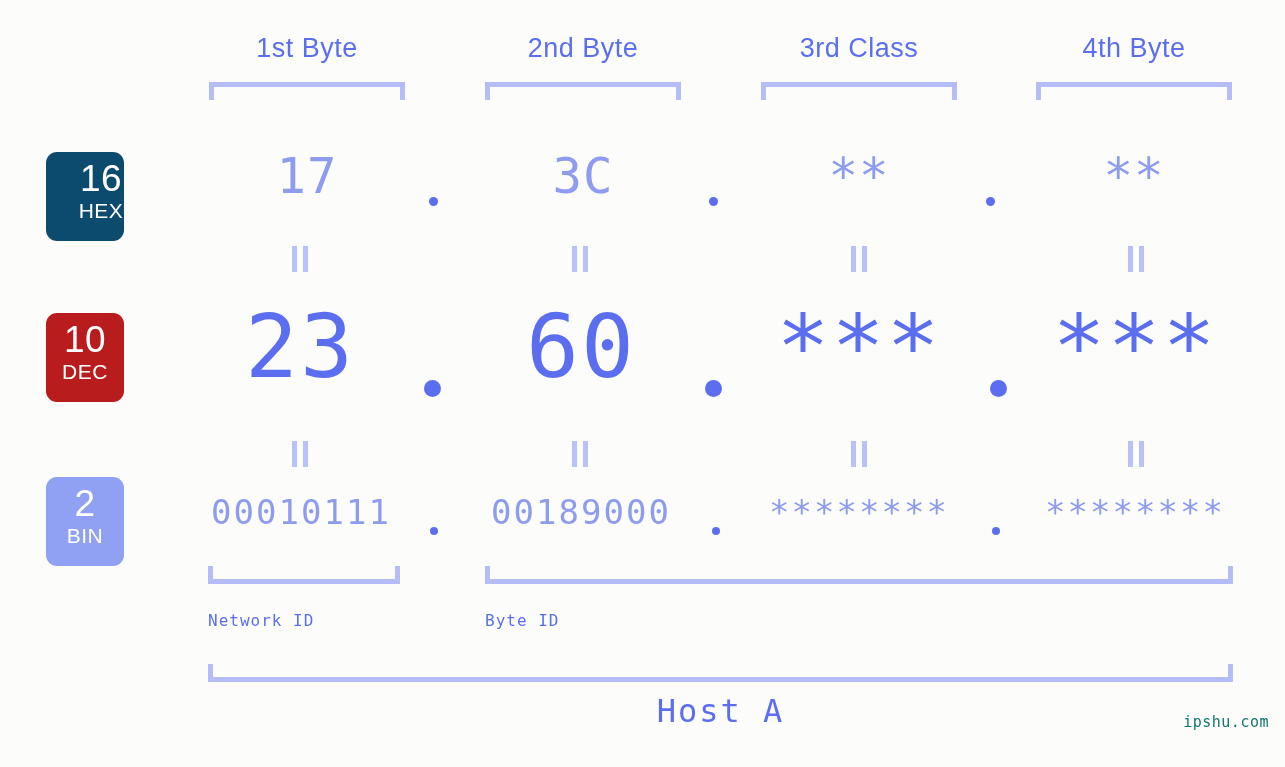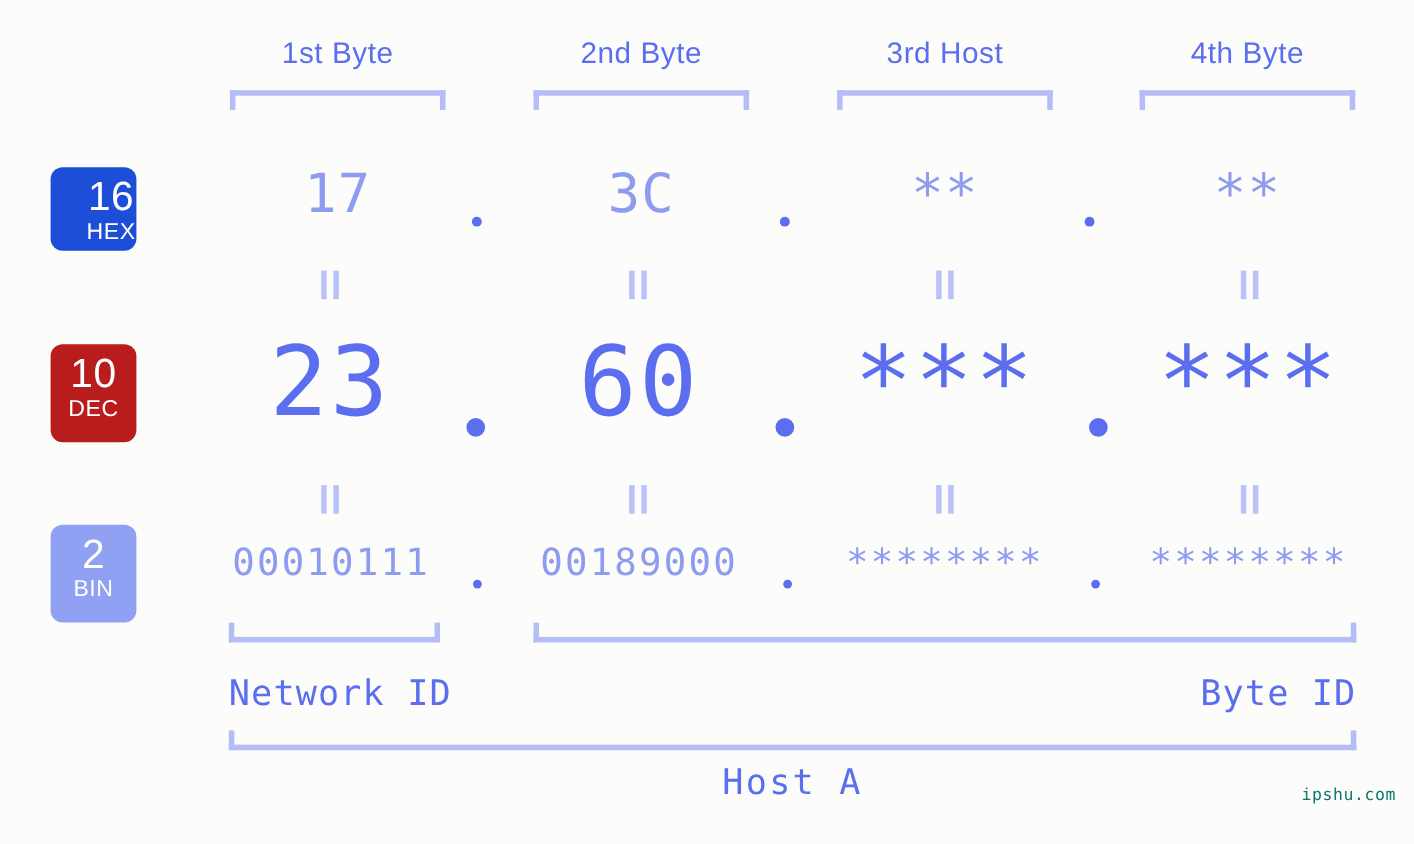--- a/index.html
+++ b/index.html
@@ -72,21 +72,21 @@
     line-height: 1.05;
     letter-spacing: 0.5px;
   }
   .badge .abbr {
     display: block;
     font-size: 21px;
     font-family: "Liberation Sans", sans-serif;
     line-height: 1.15;
     letter-spacing: 0.5px;
   }
-  #badge-hex { top: 152px; height: 76px; background: #1d4ed8; padding-left: 32px; }
+  #badge-hex { top: 152px; height: 89px; background: #0c4a6e; padding-left: 32px; }
   #badge-dec { top: 313px; height: 89px; background: #b91c1c; }
   #badge-bin { top: 477px; height: 89px; background: #90a0f2; }
 
   
   .value {
     position: absolute;
     text-align: center;
     white-space: nowrap;
     font-family: "DejaVu Sans Mono", "Liberation Mono", monospace;
   }
@@ -134,23 +134,23 @@
   }
   .eqmark span:first-child { left: 0; }
   .eqmark span:last-child  { left: 11px; }
   .eq-row-1 { top: 246px; }
   .eq-row-2 { top: 441px; }
 
   
   .id-label {
     position: absolute;
     top: 611px;
-    text-align: right;
-    font-family: "DejaVu Sans Mono", "Liberation Mono", monospace;
-    font-size: 32px;
+    text-align: left;
+    font-family: "DejaVu Sans Mono", "Liberation Mono", monospace;
+    font-size: 16px;
     color: #5b6ef0;
     letter-spacing: 1px;
     white-space: nowrap;
   }
 
   #class-label {
     position: absolute;
     top: 692px;
     text-align: center;
     font-family: "DejaVu Sans Mono", "Liberation Mono", monospace;
@@ -170,21 +170,21 @@
     letter-spacing: 0.5px;
   }
 </style>
 </head>
 <body>
 
 <div id="stage">
 
   <div class="byte-label" style="left:209px;width:196px;">1st Byte</div>
   <div class="byte-label" style="left:485px;width:196px;">2nd Byte</div>
-  <div class="byte-label" style="left:761px;width:196px;">3rd Host</div>
+  <div class="byte-label" style="left:761px;width:196px;">3rd Class</div>
   <div class="byte-label" style="left:1036px;width:196px;">4th Byte</div>
 
   <div class="bracket-top" style="left:209px;width:196px;"></div>
   <div class="bracket-top" style="left:485px;width:196px;"></div>
   <div class="bracket-top" style="left:761px;width:196px;"></div>
   <div class="bracket-top" style="left:1036px;width:196px;"></div>
 
   <div class="badge" id="badge-hex">
     <span class="num">16</span>
     <span class="abbr">HEX</span>

